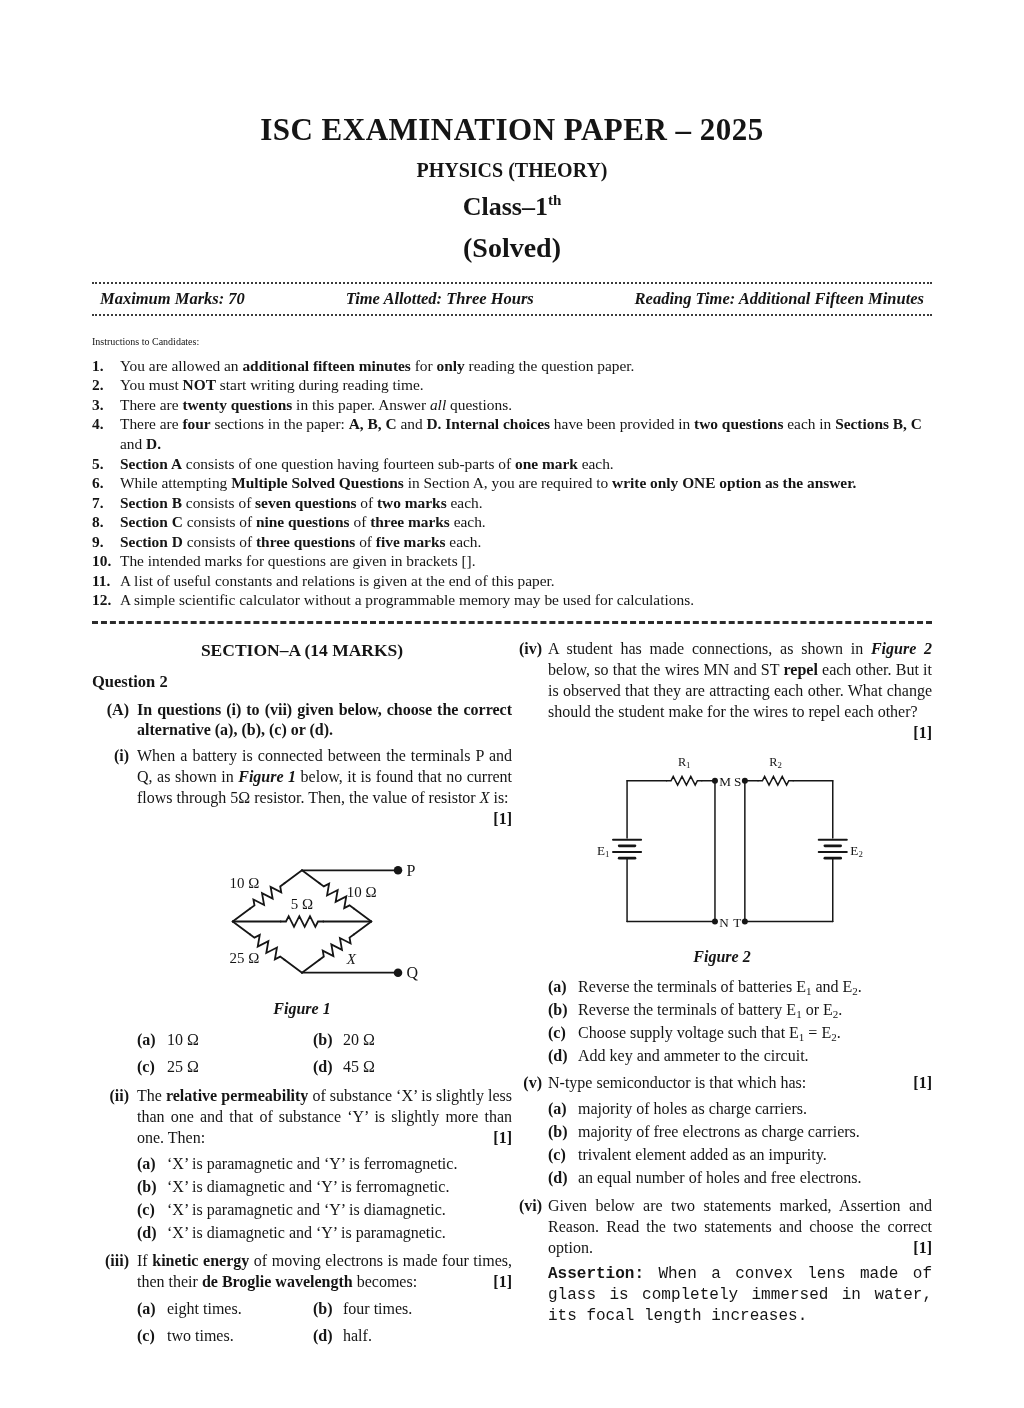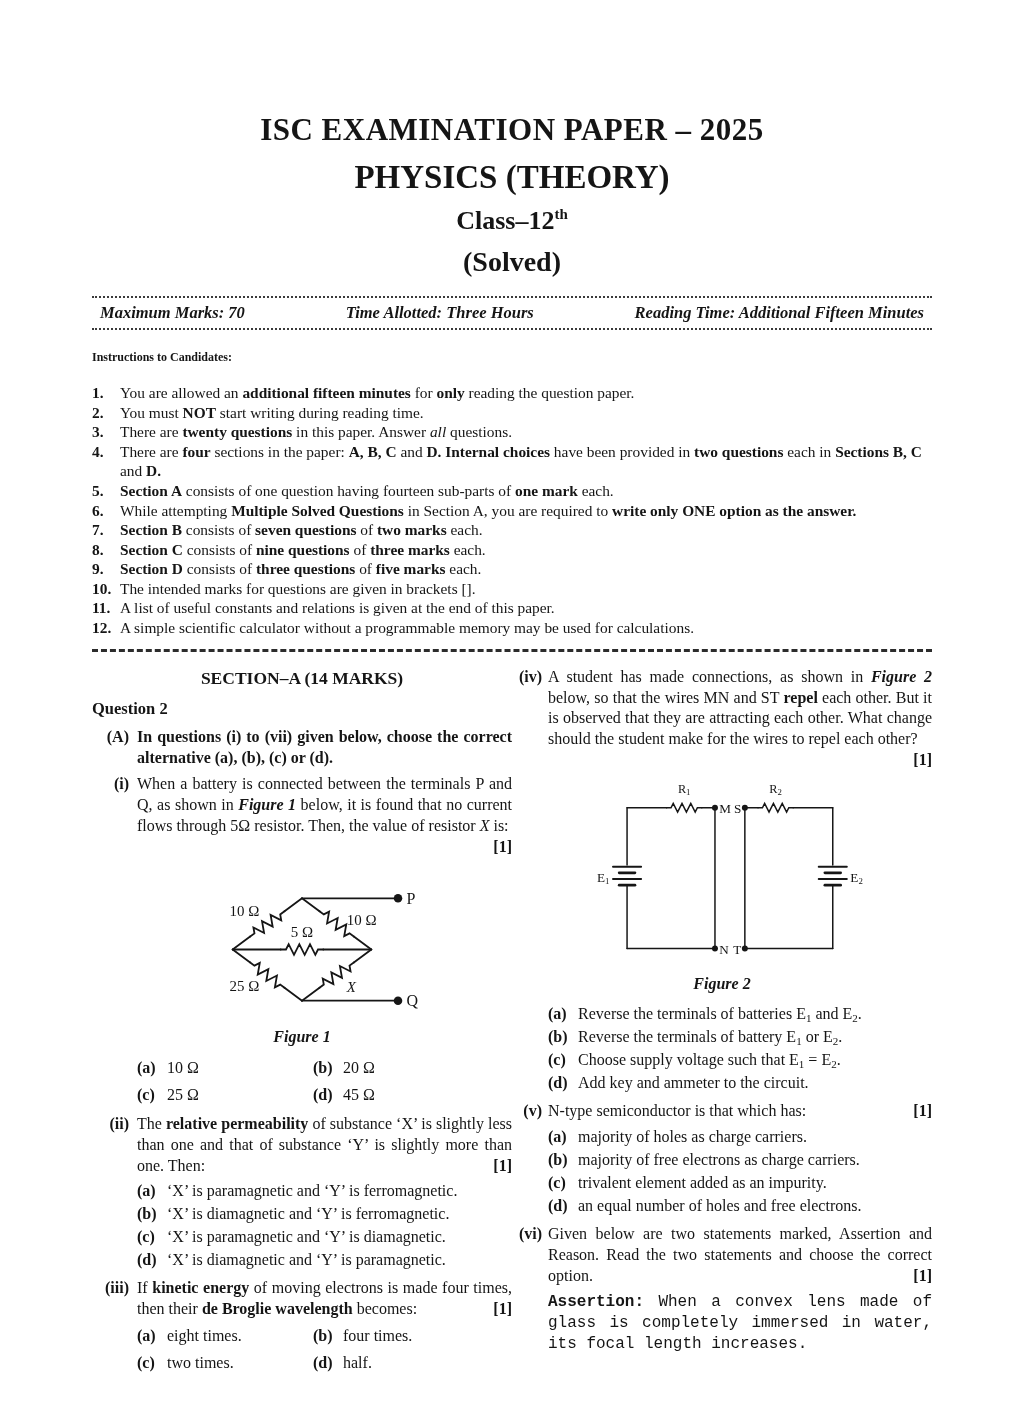--- a/index.html
+++ b/index.html
@@ -4,33 +4,33 @@
 <style>
   html,body{margin:0;padding:0;background:#e8e8e8;}
   .page{
     width:1024px;height:1408px;margin:0 auto;background:#ffffff;color:#151515;
     font-family:"Liberation Serif",serif;box-sizing:border-box;
     padding:112px 92px 0 92px;position:relative;overflow:hidden;
   }
   
   .hdr{text-align:center;font-weight:700;}
   .hdr .t1{font-size:31px;letter-spacing:.5px;margin-bottom:11px;font-family:Liberation Serif, serif;}
-  .hdr .t2{font-size:33px;margin-bottom:10px;}
+  .hdr .t2{font-size:20px;margin-bottom:10px;}
   .hdr .t3{font-size:26px;margin-bottom:10px;}
   .hdr .t3 sup{font-size:15px;}
   .hdr .t4{font-size:28px;}
   
   .meta{
     margin-top:18px;border-top:2px dotted #3a3a3a;border-bottom:2px dotted #3a3a3a;
     padding:5px 8px;display:flex;justify-content:space-between;
     font-style:italic;font-weight:700;font-size:16.5px;
   }
   
   .instr{margin-top:20px;font-size:15.4px;line-height:1.27;}
-  .instr-h{font-weight:700;font-size:12px;margin-bottom:18px;}
+  .instr-h{font-weight:400;font-size:10px;margin-bottom:7px;}
   .irow{display:flex;}
   .inum{flex:0 0 28px;font-weight:700;}
   .itxt{flex:1;}
   .divider{margin-top:11px;border-top:3px dashed #2c2c2c;height:0;}
   
   .cols{display:flex;margin-top:15px;font-size:16px;line-height:1.31;}
   .col{flex:1;min-width:0;}
   .sec-head{text-align:center;font-weight:700;font-size:17.5px;margin-bottom:9px;}
   .qhead{font-weight:700;font-size:16.5px;margin:0 0 7px 0;}
   .qrow{display:flex;margin-bottom:5px;}
@@ -62,21 +62,21 @@
   .assert{padding-left:36px;text-align:justify;margin-top:4px;font-family:Liberation Mono, monospace;}
 </style>
 </head>
 <body>
 
 <div class="page">
 
   <div class="hdr">
     <div class="t1">ISC EXAMINATION PAPER – 2025</div>
     <div class="t2">PHYSICS (THEORY)</div>
-    <div class="t3"><span>Class–12</span><sup>th</sup></div>
+    <div class="t3"><span>Class–1</span><sup>th</sup></div>
     <div class="t4">(Solved)</div>
   </div>
 
   <div class="meta">
     <span>Maximum Marks: 70</span>
     <span>Time Allotted: Three Hours</span>
     <span>Reading Time: Additional Fifteen Minutes</span>
   </div>
 
   <div class="instr">

